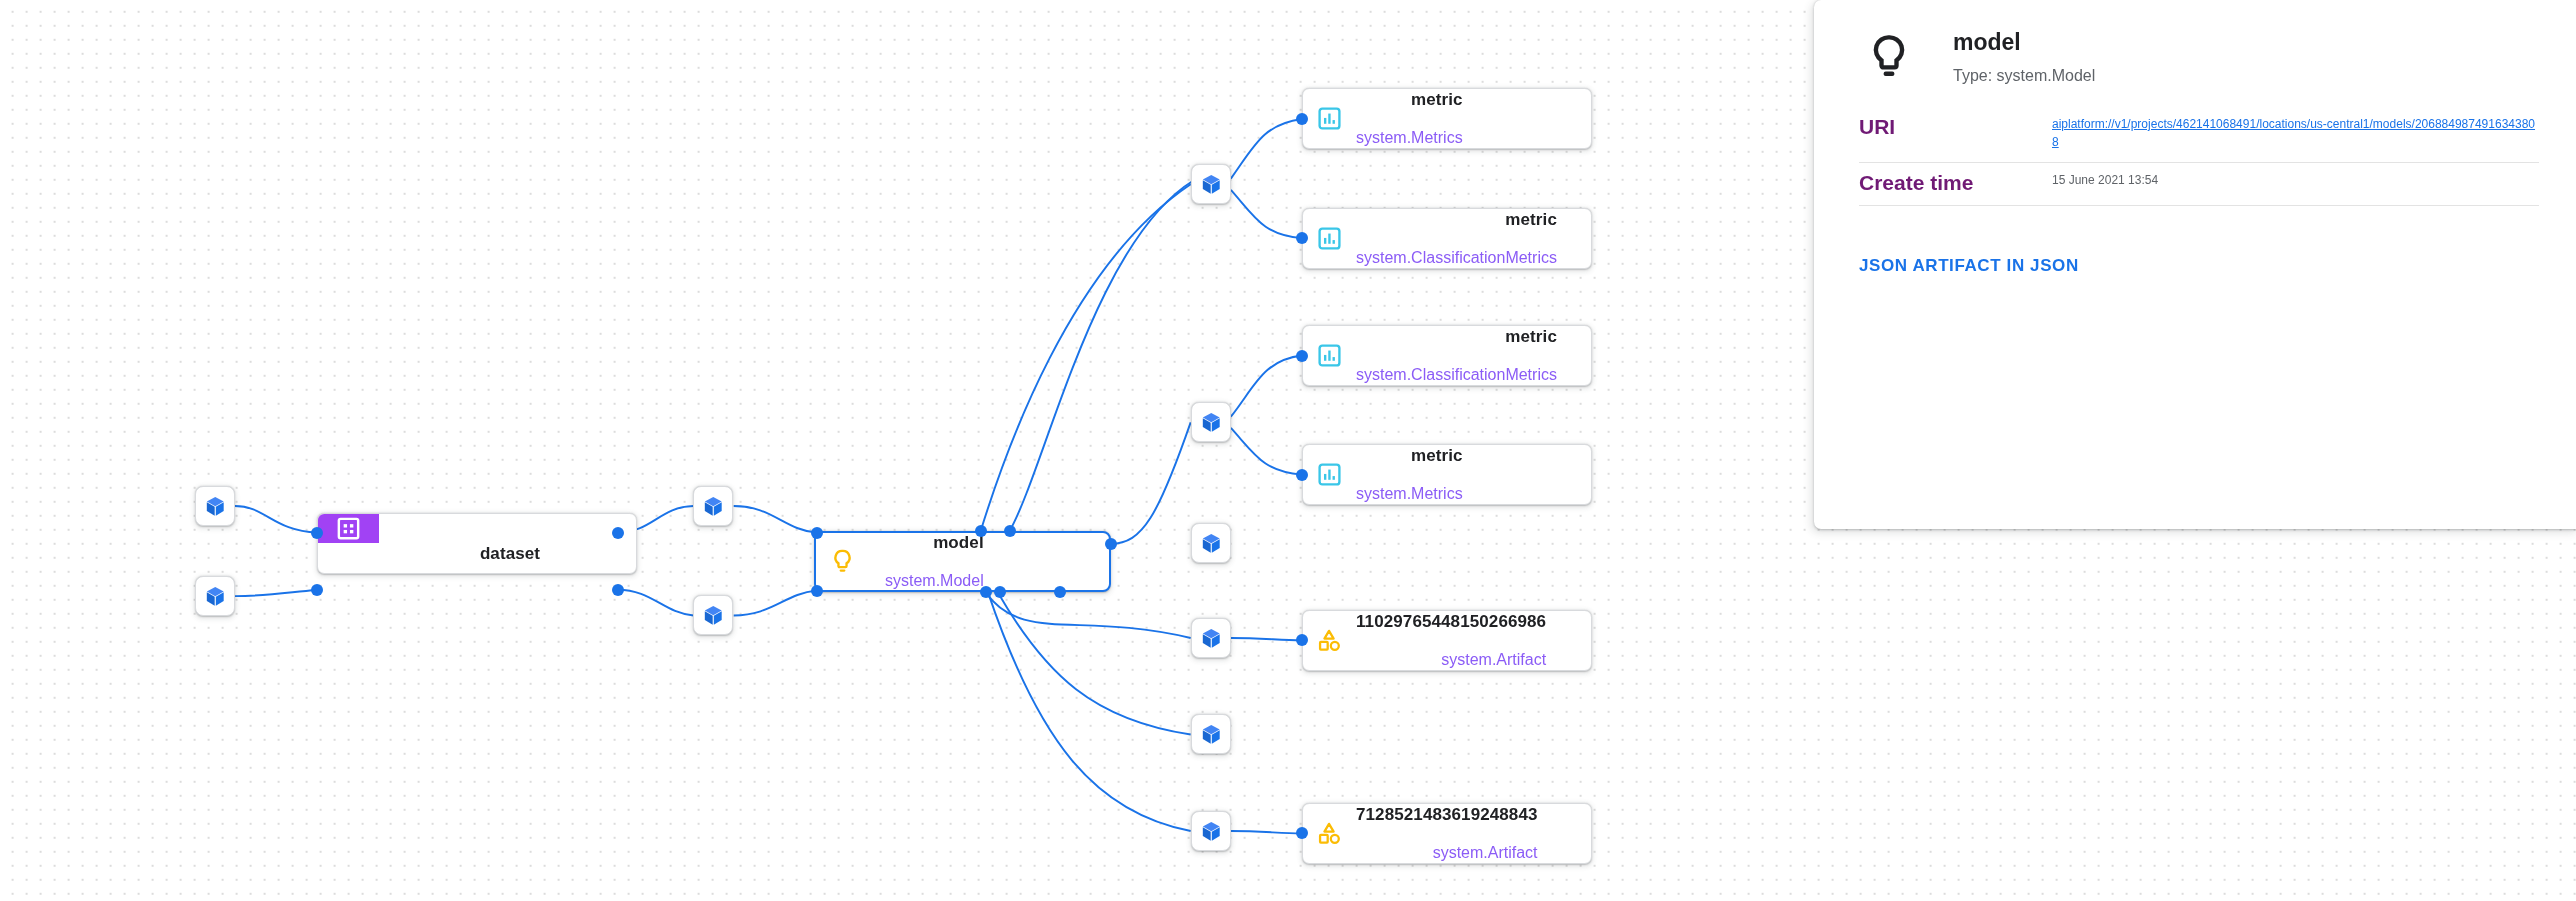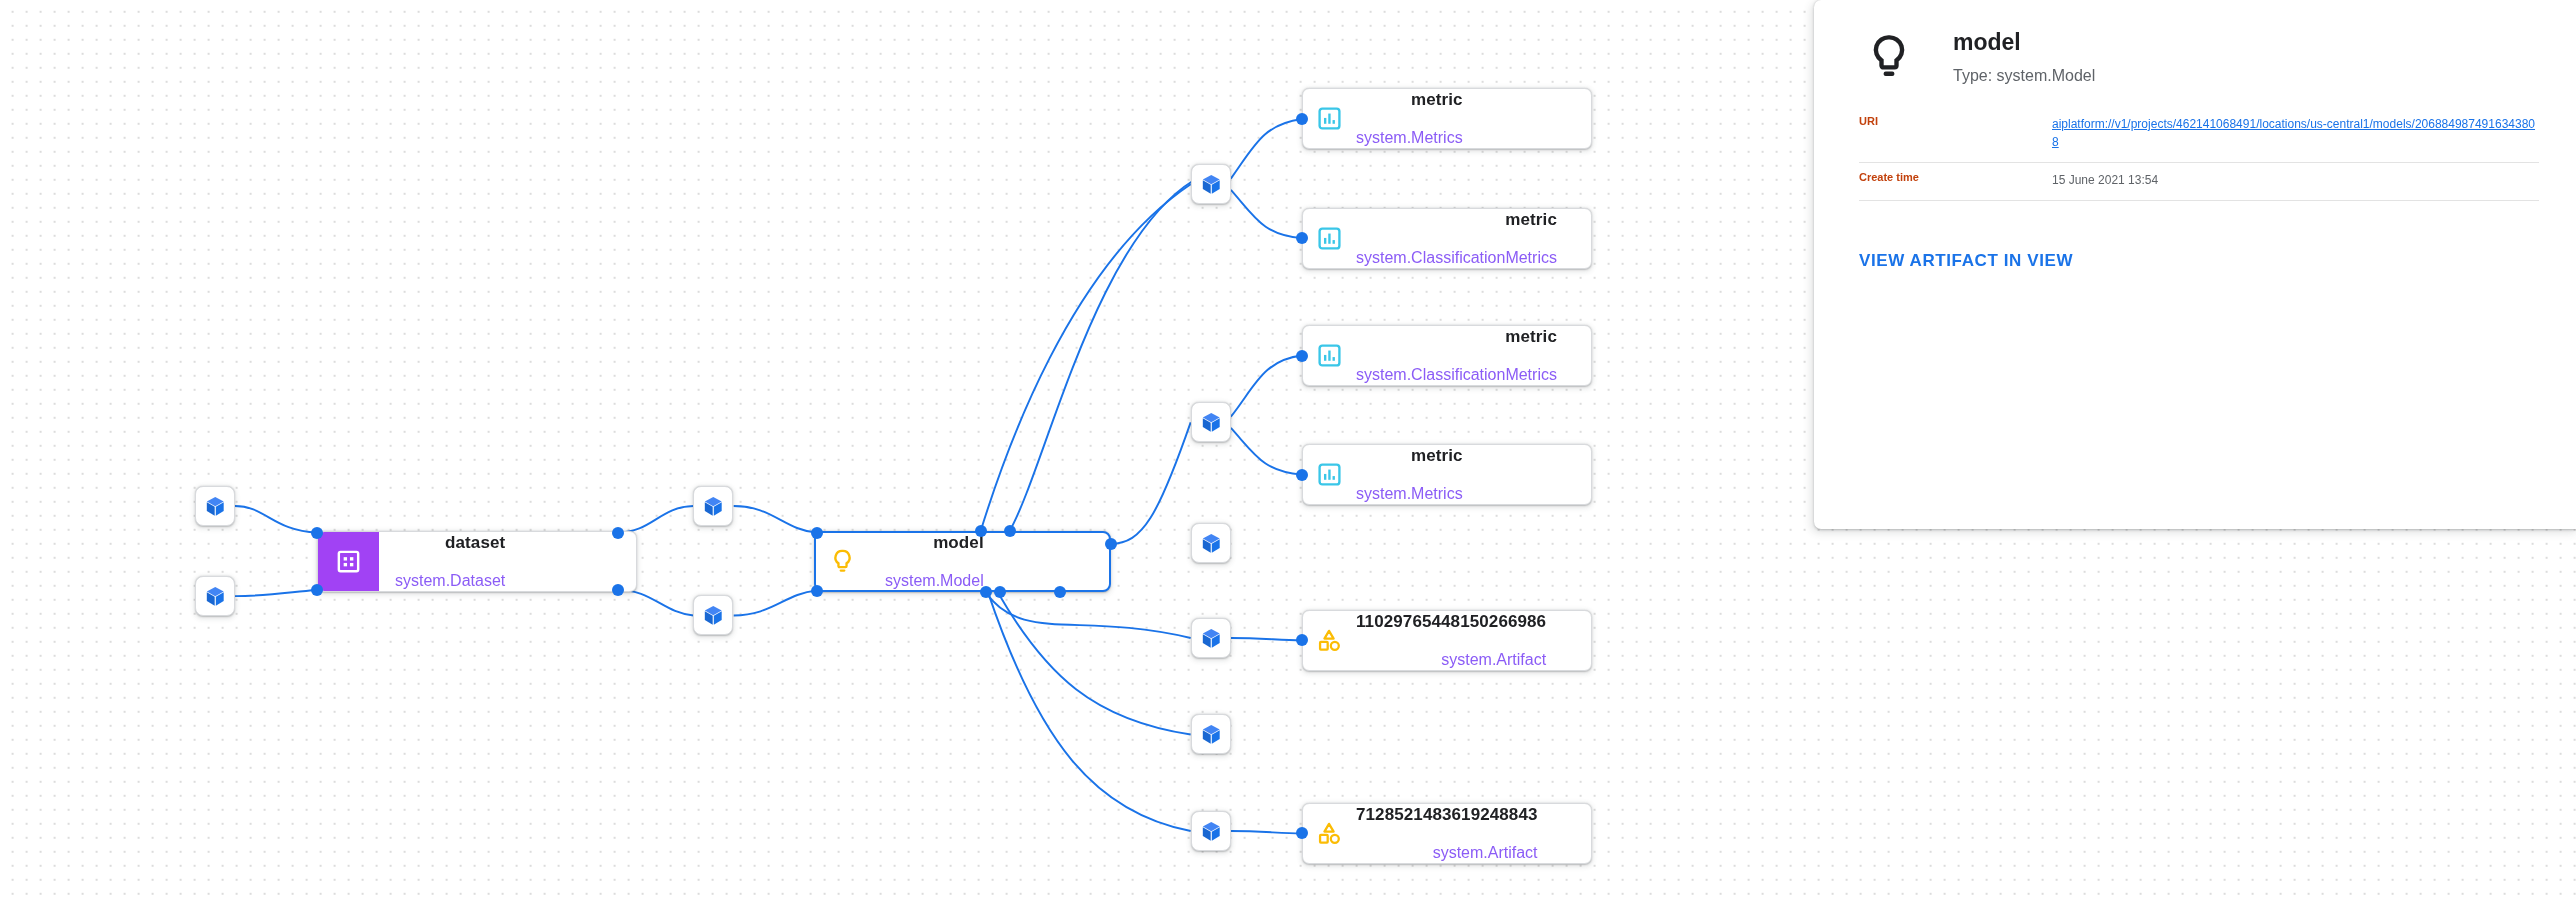--- a/index.html
+++ b/index.html
@@ -158,23 +158,23 @@
     border-collapse: collapse;
     table-layout: fixed;
   }
   table.kv td {
     vertical-align: top;
     padding: 8.8px 0 9.7px 0;
     border-bottom: 0.8px solid #e3e3e3;
   }
   td.kv-key {
     width: 193px;
-    font-size: 11px;
+    font-size: 21px;
     font-weight: bold;
-    color: #c2410c;
+    color: #701a75;
     padding-right: 9.7px;
   }
   td.kv-val {
     font-size: 12px;
     color: #5f6368;
     word-break: break-all;
     line-height: 1.55;
   }
   td.kv-val a {
     color: #1a73e8;
@@ -320,21 +320,21 @@
       </svg>
     </div>
     <div class="node cube-node" style="left:1191px; top:811px;">
       <svg width="22.5" height="22.5" viewBox="0 0 24 24">
         <path d="M12 2 L21 7 L12 12 L3 7 Z" fill="#4285f4"></path>
         <path d="M3 7.6 L11.4 12.5 L11.4 22 L3 17 Z" fill="#1967d2"></path>
         <path d="M12.6 12.5 L21 7.6 L21 17 L12.6 22 Z" fill="#1a73e8"></path>
       </svg>
     </div>
 
-    <div class="node card-node dataset-node" style="left:317px; top:531px; width:320px; height:61px;">
+    <div class="node card-node dataset-node" style="left:317px; top:513px; width:320px; height:61px;flex-direction:column;">
       <div class="card-icon">
         <svg width="29" height="29" viewBox="0 0 24 24">
           <rect x="4" y="4" width="16" height="16" rx="1.4" fill="none" stroke="#ffffff" stroke-width="2"></rect>
           <rect x="8" y="8.4" width="2.8" height="2.8" fill="#ffffff"></rect>
           <rect x="13.2" y="8.4" width="2.8" height="2.8" fill="#ffffff"></rect>
           <rect x="8" y="13.2" width="2.8" height="2.8" fill="#ffffff"></rect>
           <rect x="13.2" y="13.2" width="2.8" height="2.8" fill="#ffffff"></rect>
         </svg>
       </div>
       <div class="card-text" style="margin-left:16px;">
@@ -469,18 +469,18 @@
           <a href="#">aiplatform://v1/projects/462141068491/locations/us-central1/models/2068849874916343808</a>
         </td>
       </tr>
       <tr>
         <td class="kv-key">Create time</td>
         <td class="kv-val">15 June 2021 13:54</td>
       </tr>
     </tbody>
       </table>
 
-    <div class="panel-action">VIEW ARTIFACT IN VIEW</div>
+    <div class="panel-action">JSON ARTIFACT IN JSON</div>
 
   </div>
 
 </div>
 
 
 </body></html>

